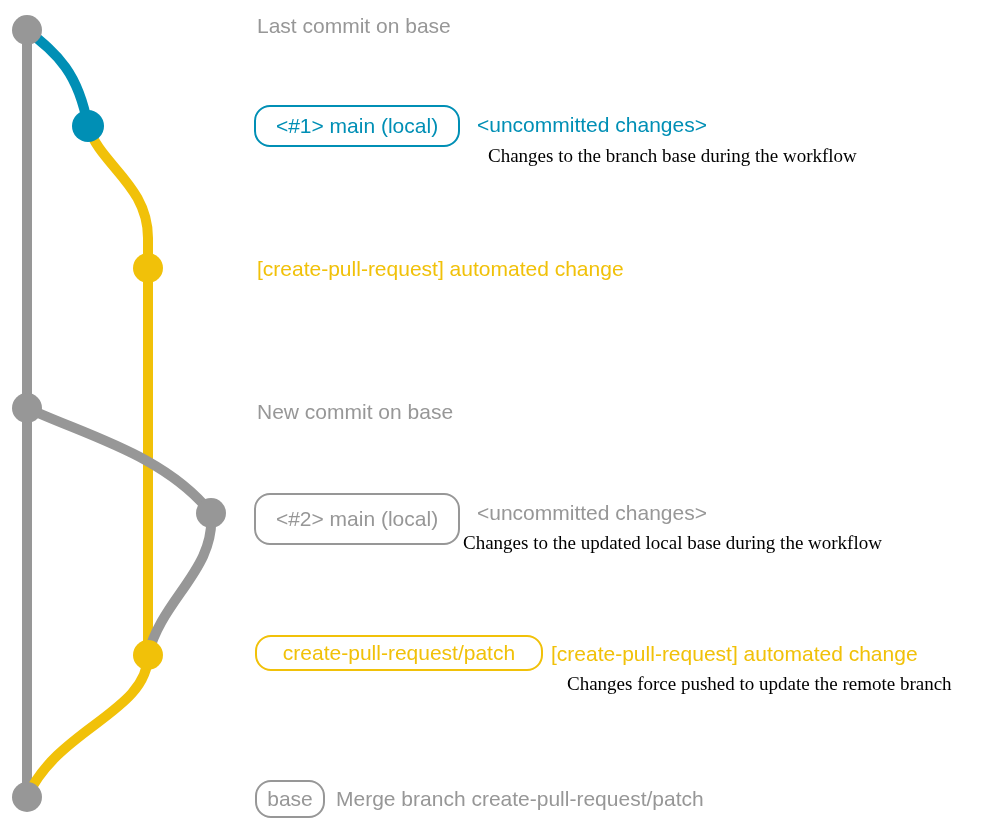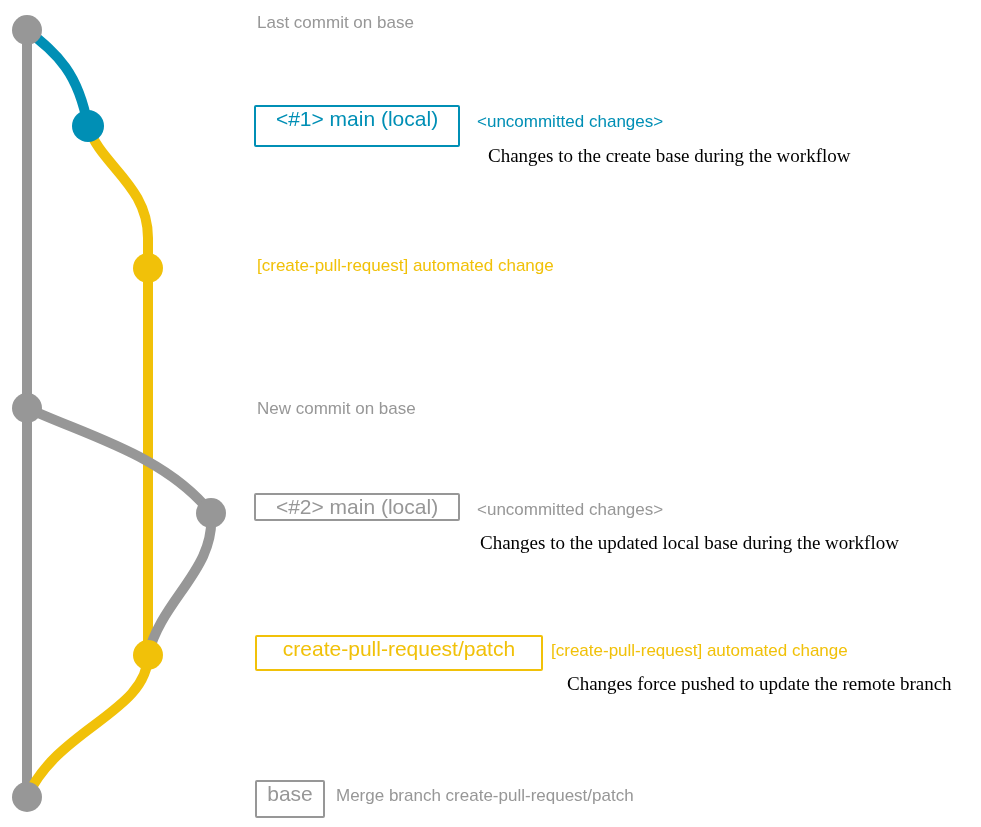--- a/index.html
+++ b/index.html
@@ -7,58 +7,59 @@
     position: relative;
     width: 981px;
     height: 827px;
     background: #ffffff;
     overflow: hidden;
     font-family: "Liberation Sans", sans-serif;
   }
   .graph-svg { position: absolute; left: 0; top: 0; }
 
   .txt { position: absolute; white-space: nowrap; line-height: 1.2; }
-  .sans { font-family: "Liberation Sans", sans-serif; font-size: 17px; }
+  .sans { font-family: "Liberation Sans", sans-serif; font-size: 21px; }
   .serif {
     font-family: "Liberation Serif", serif;
     font-size: 19px;
     color: #000000;
   }
   .gray  { color: #979797; }
   .blue  { color: #008fb5; }
   .yellow{ color: #f1c109; }
 
   .badge {
     position: absolute;
     display: flex;
+    align-items: center;
     justify-content: center;
     border: 2px solid;
-    border-radius: 2px;
+    border-radius: 16px;
     box-sizing: border-box;
     font-family: "Liberation Sans", sans-serif;
     font-size: 21px;
     background: #ffffff;
   }
   .badge.blue-b  { border-color: #008fb5; color: #008fb5; }
   .badge.gray-b  { border-color: #979797; color: #979797; }
   .badge.yellow-b{ border-color: #f1c109; color: #f1c109; }
 
   .b-main1 { left: 254px; top: 105px; width: 206px; height: 42px; }
-  .b-main2 { left: 254px; top: 493px; width: 206px; height: 28px; }
+  .b-main2 { left: 254px; top: 493px; width: 206px; height: 52px; }
   .b-patch { left: 255px; top: 635px; width: 288px; height: 36px; }
   .b-main  { left: 255px; top: 780px; width:  70px; height: 38px; }
 
   .t-last       { left: 257px; top:  13px; }
   .t-uncomm1    { left: 477px; top: 112px; }
   .t-desc1      { left: 488px; top: 145px; }
   .t-auto1      { left: 257px; top: 256px; }
   .t-desc2      { left: 270px; top: 288px; }
   .t-new        { left: 257px; top: 399px; }
   .t-uncomm2    { left: 477px; top: 500px; }
-  .t-desc3      { left: 480px; top: 532px; }
+  .t-desc3      { left: 463px; top: 532px; }
   .t-auto2      { left: 551px; top: 641px; }
   .t-desc4      { left: 567px; top: 673px; }
   .t-merge      { left: 336px; top: 786px; }
 </style>
 </head>
 <body>
 
 <div class="canvas">
 
   <svg class="graph-svg" width="981" height="827" viewBox="0 0 981 827">
@@ -84,21 +85,21 @@
     <circle cx="27" cy="797" r="15" fill="#979797"></circle>
   </svg>
 
   <div class="txt sans gray t-last">Last commit on base</div>
 
   <div class="badge blue-b b-main1">
     <span>&lt;#1&gt; main (local)</span>
   </div>
 
   <div class="txt sans blue t-uncomm1">&lt;uncommitted changes&gt;</div>
-  <div class="txt serif t-desc1">Changes to the create base during the workflow</div>
+  <div class="txt serif t-desc1">Changes to the branch base during the workflow</div>
 
   <div class="txt sans yellow t-auto1">[create-pull-request] automated change</div>
 
   <div class="txt sans gray t-new">New commit on base</div>
 
   <div class="badge gray-b b-main2">
     <span>&lt;#2&gt; main (local)</span>
   </div>
 
   <div class="txt sans gray t-uncomm2">&lt;uncommitted changes&gt;</div>

